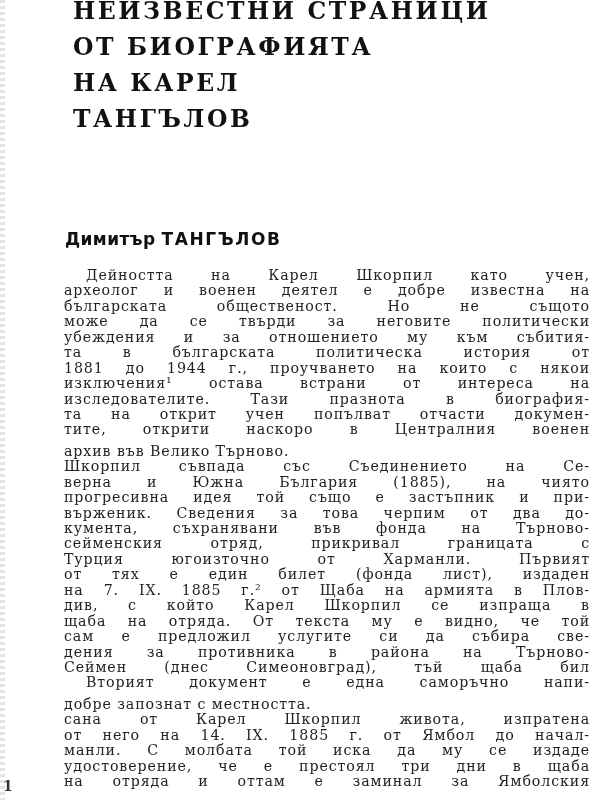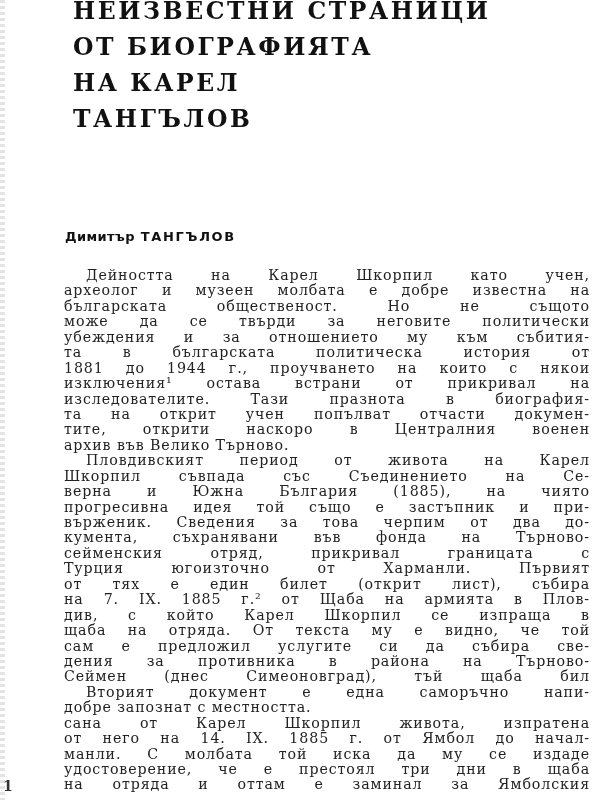--- a/index.html
+++ b/index.html
@@ -36,21 +36,21 @@
       letter-spacing: 2.6px;
       color: #111;
     }
     .title .line { display: block; white-space: nowrap; }
     .author {
       position: absolute;
       left: 65px;
       top: 229px;
       font-family: "DejaVu Sans", "Liberation Sans", sans-serif;
       font-weight: bold;
-      font-size: 13px;
+      font-size: 17px;
       letter-spacing: 0.4px;
       color: #111;
       white-space: nowrap;
     }
     .author .last {
       letter-spacing: 1.6px;
       margin-left: 6px;
     }
     .body-text {
       position: absolute;
@@ -66,20 +66,21 @@
       display: block;
       white-space: nowrap;
       text-align: justify;
       text-align-last: justify;
       letter-spacing: 0.9px;
       height: 15.45px;
       overflow: visible;
     }
     .body-text .ln.last {
       text-align-last: left;
+      margin-top: 6px;
     }
     .body-text .ln.indent {
       padding-left: 22px;
     }
     .page-marker {
       position: absolute;
       left: 3px;
       top: 778px;
       font-family: "DejaVu Serif", "Liberation Serif", serif;
       font-weight: bold;
@@ -98,40 +99,39 @@
   <span class="line">НА КАРЕЛ</span>
   <span class="line">ТАНГЪЛОВ</span>
 </h1>
 
 <div class="author">
   <span>Димитър</span><span class="last">ТАНГЪЛОВ</span>
 </div>
 
 <div class="body-text">
   <span class="ln indent">Дейността на Карел Шкорпил като учен,</span>
-  <span class="ln">археолог и музеен молбата е добре известна на</span>
+  <span class="ln">археолог и военен деятел е добре известна на</span>
   <span class="ln">българската общественост. Но не същото</span>
   <span class="ln">може да се твърди за неговите политически</span>
   <span class="ln">убеждения и за отношението му към събития-</span>
   <span class="ln">та в българската политическа история от</span>
   <span class="ln">1881 до 1944 г., проучването на които с някои</span>
-  <span class="ln">изключения¹ остава встрани от прикривал на</span>
+  <span class="ln">изключения¹ остава встрани от интереса на</span>
   <span class="ln">изследователите. Тази празнота в биография-</span>
   <span class="ln">та на открит учен попълват отчасти докумен-</span>
   <span class="ln">тите, открити наскоро в Централния военен</span>
   <span class="ln last">архив във Велико Търново.</span>
-  <span class="ln indent">Пловдивският период от живота на Карел</span>
   <span class="ln">Шкорпил съвпада със Съединението на Се-</span>
   <span class="ln">верна и Южна България (1885), на чиято</span>
   <span class="ln">прогресивна идея той също е застъпник и при-</span>
   <span class="ln">върженик. Сведения за това черпим от два до-</span>
   <span class="ln">кумента, съхранявани във фонда на Търново-</span>
   <span class="ln">сейменския отряд, прикривал границата с</span>
   <span class="ln">Турция югоизточно от Харманли. Първият</span>
-  <span class="ln">от тях е един билет (открит лист), събира</span>
+  <span class="ln">от тях е един билет (фонда лист), издаден</span>
   <span class="ln">на 7. IX. 1885 г.² от Щаба на армията в Плов-</span>
   <span class="ln">див, с който Карел Шкорпил се изпраща в</span>
   <span class="ln">щаба на отряда. От текста му е видно, че той</span>
   <span class="ln">сам е предложил услугите си да събира све-</span>
   <span class="ln">дения за противника в района на Търново-</span>
   <span class="ln">Сеймен (днес Симеоновград), тъй щаба бил</span>
   <span class="ln indent">Вторият документ е една саморъчно напи-</span>
   <span class="ln last">добре запознат с местността.</span>
   <span class="ln">сана от Карел Шкорпил живота, изпратена</span>
   <span class="ln">от него на 14. IX. 1885 г. от Ямбол до начал-</span>

